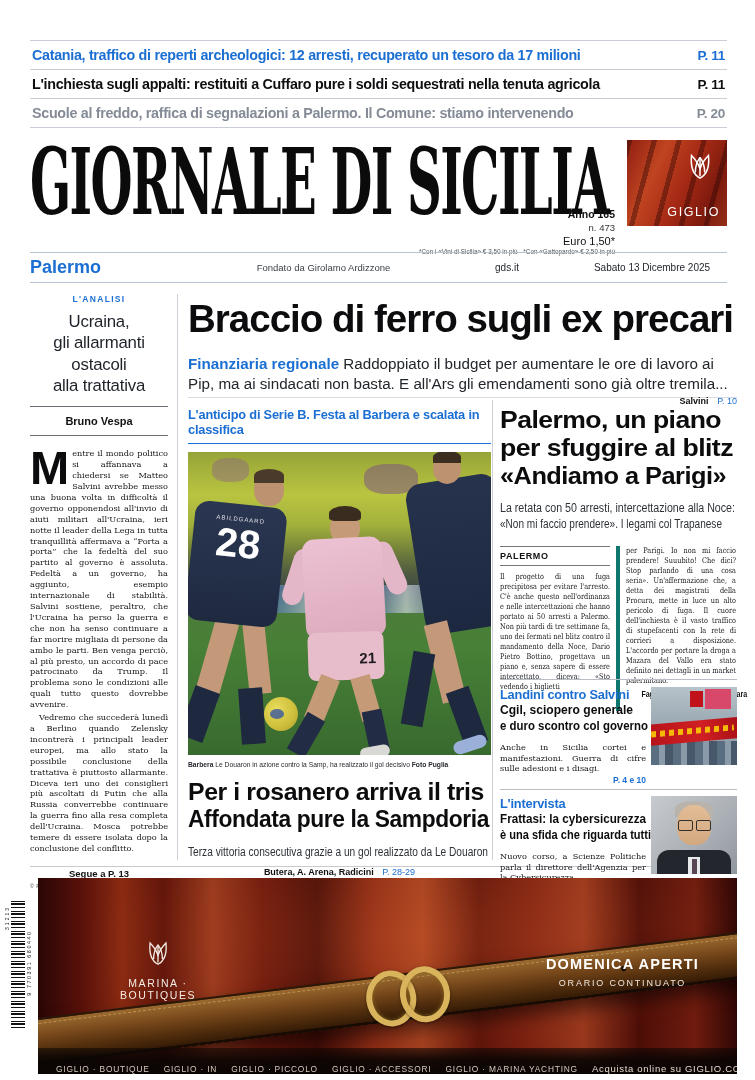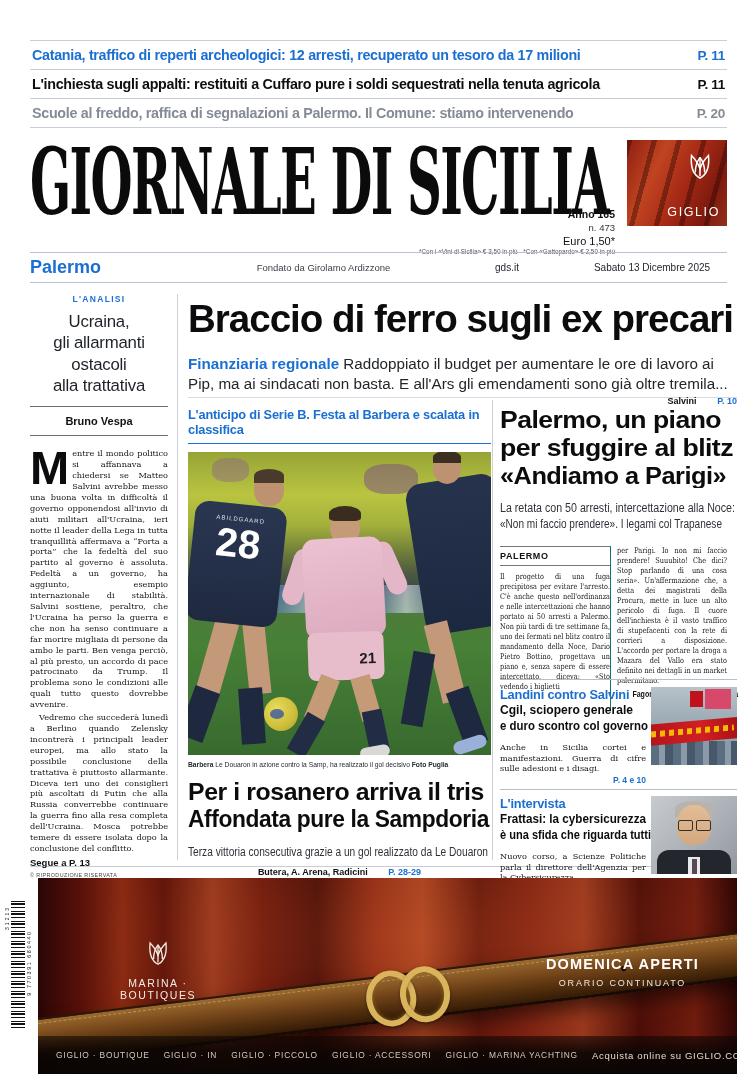--- a/index.html
+++ b/index.html
@@ -53,31 +53,31 @@
   .an-kicker{color:#1b6fd2;font-weight:bold;font-size:8.5px;letter-spacing:1.3px;text-align:center}
   .an-title{margin-top:7px;font-size:16.8px;line-height:1.27;text-align:center;color:#1d2128;
             white-space:pre-line;letter-spacing:-0.2px}
   .an-rule{border:none;border-top:1px solid #6a6f76;margin:10px 0 0}
   .an-author{font-weight:bold;font-size:11px;text-align:center;margin:8px 0}
   .an-body{margin-top:12px;font-family:"DejaVu Serif",serif;font-size:8.2px;line-height:1.33;
            text-align:justify;color:#15161a}
   .an-drop{float:left;font-size:47px;line-height:35px;font-weight:bold;
            font-family:"Liberation Sans",sans-serif;margin:2px 4px 0 0;letter-spacing:-1px;color:#0c0c0e}
   .an-p2{margin-top:2px;text-indent:9px}
-  .an-more{text-align:left;font-weight:bold;font-size:9.5px;margin-top:3px}
+  .an-more{text-align:center;font-weight:bold;font-size:9.5px;margin-top:14px}
   .an-copy{margin-top:4px;font-size:5.4px;letter-spacing:0.4px;color:#444}
 
   
   .lead{position:absolute;left:188px;top:296px;width:549px}
   .lead-h{font:bold 39px "Liberation Sans",sans-serif;letter-spacing:-1px;fill:#0c0c0e}
   .lead-deck{margin-top:10px;font-size:15.2px;line-height:1.33;color:#23272c}
   .lead-kicker{color:#1b6fd2;font-weight:bold}
   .lead-byline{text-align:right;font-size:9px;margin-top:2px}
   .bl-name{font-weight:bold;color:#111}
-  .bl-page{font-weight:bold;color:#1b6fd2;margin-left:18px}
+  .bl-page{font-weight:normal;color:#1b6fd2;margin-left:6px}
 
   
   .sport{position:absolute;left:188px;top:403px;width:303px}
   .sport-kicker{color:#1b6fd2;font-weight:bold;font-size:12.8px;letter-spacing:-0.2px;
                 padding:4px 0 6px;border-bottom:1.5px solid #1b6fd2}
   .sport-h{font:bold 24px "Liberation Sans",sans-serif;letter-spacing:-0.4px;fill:#0c0c0e}
   .sport-deck-t{font:12.5px "Liberation Sans",sans-serif;fill:#2e3238}
   .caption{margin-top:5px;width:303px;overflow:hidden}
   .caption-in{white-space:nowrap;transform:scaleX(0.84);transform-origin:left center;
               font-size:8px;color:#26292e}
@@ -132,21 +132,21 @@
     background:radial-gradient(circle at 35% 35%,#e8dc5c,#cdbe3a 60%,#a89a2e)}
   .ball::after{content:"";position:absolute;left:6px;top:12px;width:14px;height:10px;
     background:#3a56a0;border-radius:50%;opacity:.8}
 
   
   .blitz{position:absolute;left:500px;top:404px;width:237px}
   .blitz-h{font:bold 24.5px "Liberation Sans",sans-serif;letter-spacing:-0.5px;fill:#0c0c0e}
   .blitz-deck-t{font:12px "Liberation Sans",sans-serif;fill:#2e3238}
   .blitz-cols{display:flex;margin-top:9px}
   .bcol1{width:110px}
-  .bcol2{width:110px;border-left:1px solid #0f766e;padding-left:6px}
+  .bcol2{width:110px;margin-left:6px;border-left:4px solid #0f766e;padding-left:6px}
   .palermo-label{border-top:1px solid #777;border-bottom:1px solid #777;padding:4px 0;
      font-weight:bold;font-size:9px;letter-spacing:0.6px;margin-bottom:6px}
   .blitz-body{font-family:"DejaVu Serif",serif;font-size:7.9px;line-height:1.27;
      text-align:justify;color:#15161a;width:133px;transform:scaleX(0.827);transform-origin:left top}
   .byline-scale{transform:scaleX(0.86);transform-origin:right center;white-space:nowrap;
      text-align:right;font-weight:bold;font-size:8.2px;margin-top:4px}
   .blitz-page{text-align:right;color:#1b6fd2;font-weight:bold;font-size:9px;margin-top:2px}
 
   
   .hr-r1{position:absolute;left:500px;top:679px;width:237px;height:1px;background:#b9bec4}
@@ -201,23 +201,23 @@
     border-radius:50%;background:#140a03}
   .ad-buckle{position:absolute;left:328px;top:90px;width:90px;height:54px;transform:rotate(-7deg)}
   .ad-buckle .g1,.ad-buckle .g2{position:absolute;width:38px;height:44px;border:6px solid #d9b45c;
     border-radius:50%;box-shadow:inset 0 0 4px #8a6a20,0 1px 3px rgba(0,0,0,.5)}
   .ad-buckle .g2{left:34px}
   .ad-brand{position:absolute;left:52px;top:58px;width:136px;text-align:center;color:#f3ece4}
   .ad-brand-text{margin-top:7px;font-size:10.5px;letter-spacing:1.6px}
   .ad-right{position:absolute;right:38px;top:78px;text-align:center;color:#fff}
   .ad-right-title{font-size:14.5px;font-weight:bold;letter-spacing:1.2px}
   .ad-right-sub{margin-top:6px;font-size:9px;letter-spacing:1.8px;color:#f0e7df}
-  .ad-strip{position:absolute;left:0;bottom:0;width:100%;height:38px;box-sizing:border-box;
+  .ad-strip{position:absolute;left:0;bottom:0;width:100%;height:26px;box-sizing:border-box;
     background:linear-gradient(180deg,rgba(12,6,4,0.55),rgba(10,5,3,0.92) 45%,#0a0503);
-    display:flex;align-items:center;padding:0 18px;color:#d6cabd}
+    display:flex;align-items:flex-end;padding:0 18px;color:#d6cabd}
   .ad-store{font-size:8.4px;letter-spacing:0.8px;margin-right:14px;white-space:nowrap}
   .ad-online{margin-left:auto;font-size:9.5px;letter-spacing:0.7px;color:#e4d9cc;white-space:nowrap}
 
   
   .barcode{position:absolute;left:4px;top:898px;width:28px;height:130px}
   .bc-rot{position:absolute;left:-51px;top:51px;width:130px;height:28px;transform:rotate(-90deg)}
   .bc-top{font-size:5px;letter-spacing:2px;text-align:right;padding-right:8px;color:#222}
   .bc-bars{height:14px;margin-top:1px;
     background:repeating-linear-gradient(90deg,#111 0 1px,#fff 1px 3px,#111 3px 5px,#fff 5px 6px,#111 6px 7px,#fff 7px 10px)}
   .bc-num{font-size:5.5px;letter-spacing:1.5px;margin-top:1px;text-align:center;color:#222}

